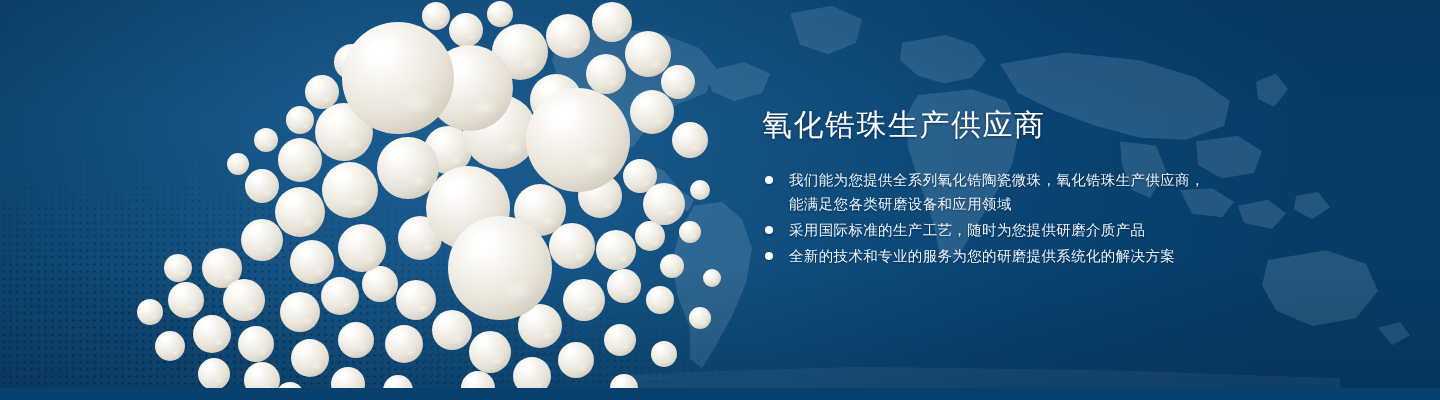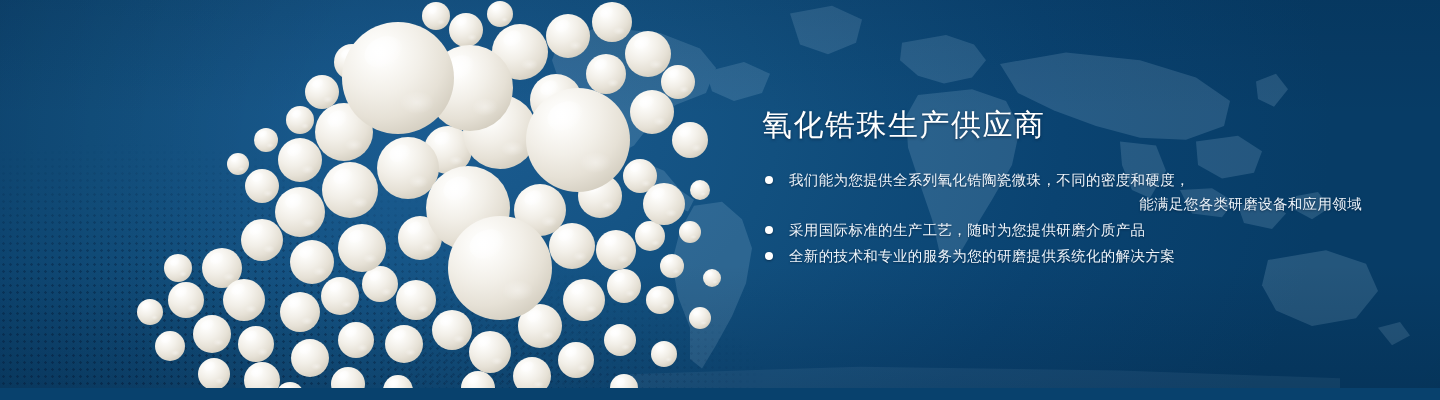--- a/index.html
+++ b/index.html
@@ -138,21 +138,21 @@
     position: absolute;
     left: 3px;
     top: 8px;
     width: 8px;
     height: 8px;
     border-radius: 50%;
     background: #ffffff;
     box-shadow: 0 1px 2px rgba(0,18,40,0.5);
   }
   .bullet-text { display: block; }
-  .bullet-text-line2 { display: block; text-align: right; }
+  .bullet-text-line2 { display: block; }
 </style>
 </head>
 <body>
 
 <div class="banner">
 
   <div class="bg-base"></div>
 
   <div class="bg-map">
     <svg viewBox="0 0 1440 400" preserveAspectRatio="none" aria-hidden="true">
@@ -275,21 +275,21 @@
       <div class="bead" style="width: 24px; height: 24px; left: 254px; top: 128px; z-index: 24;"></div>
       <div class="bead" style="width: 22px; height: 22px; left: 227px; top: 153px; z-index: 22;"></div>
     </div>
 
   <div class="content">
     <h1 class="title">氧化锆珠生产供应商</h1>
 
     <ul class="bullet-list">
       <li class="bullet-item">
         <span class="bullet-dot"></span>
-        <span class="bullet-text">我们能为您提供全系列氧化锆陶瓷微珠，不同的密度和硬度，</span>
+        <span class="bullet-text">我们能为您提供全系列氧化锆陶瓷微珠，氧化锆珠生产供应商，</span>
         <span class="bullet-text-line2">能满足您各类研磨设备和应用领域</span>
       </li>
       <li class="bullet-item">
         <span class="bullet-dot"></span>
         <span class="bullet-text">采用国际标准的生产工艺，随时为您提供研磨介质产品</span>
       </li>
       <li class="bullet-item">
         <span class="bullet-dot"></span>
         <span class="bullet-text">全新的技术和专业的服务为您的研磨提供系统化的解决方案</span>
       </li>

